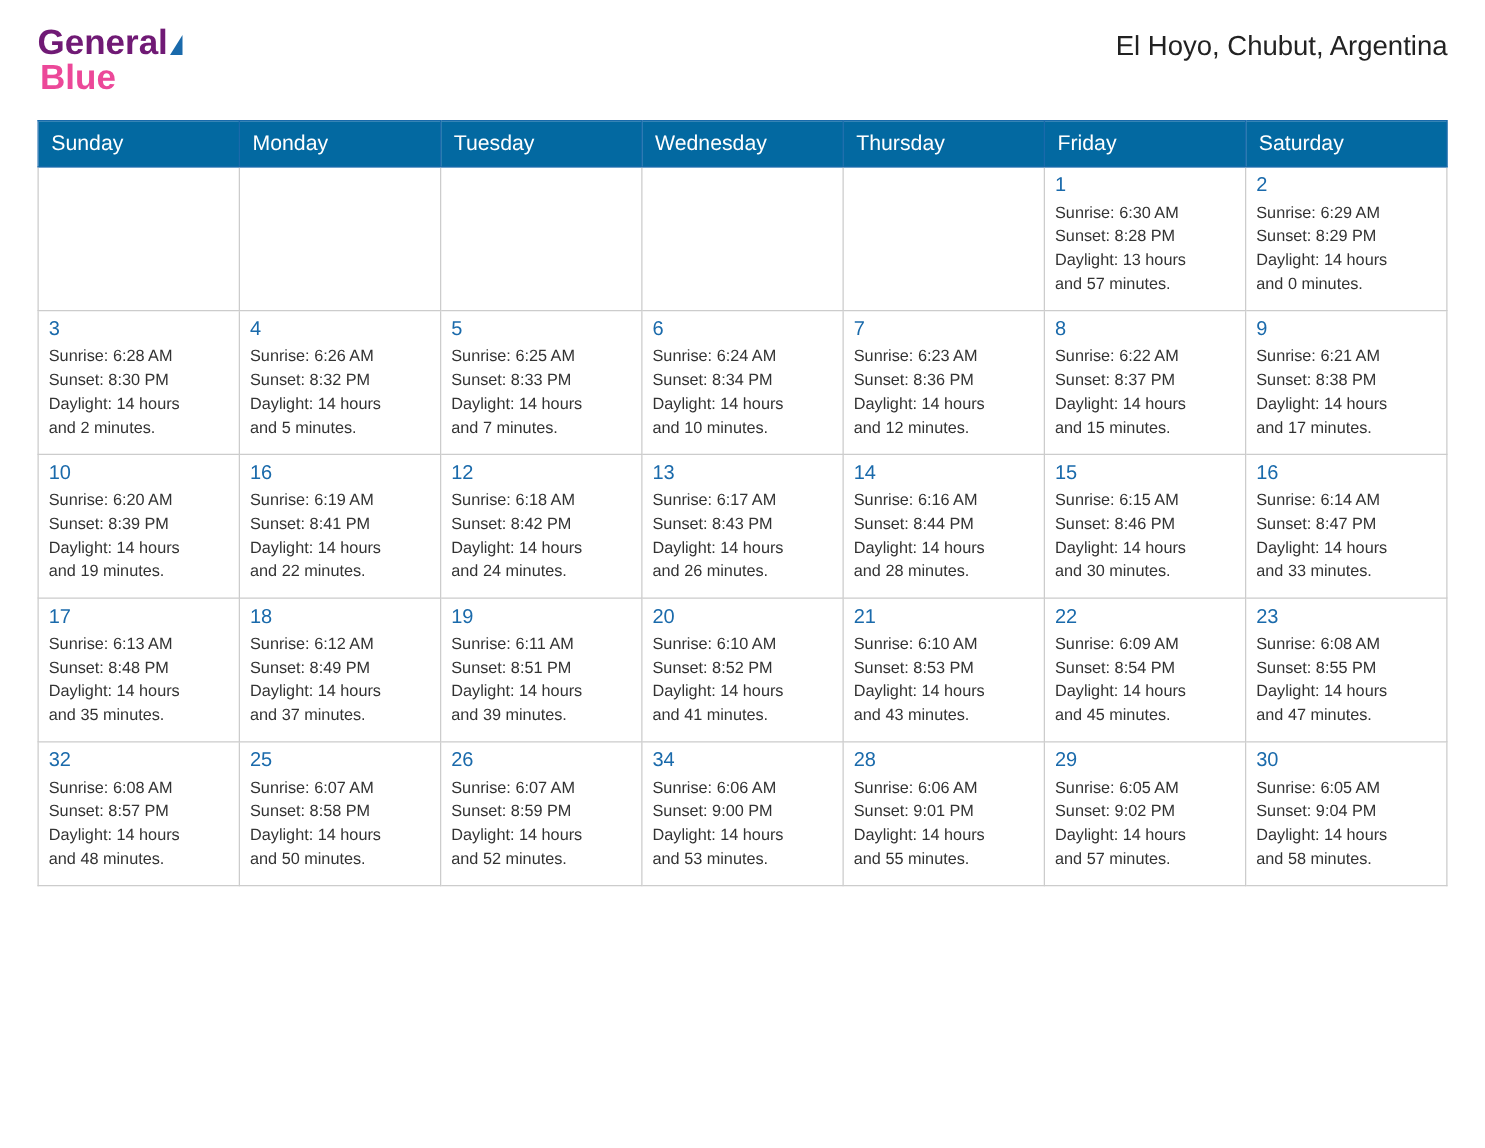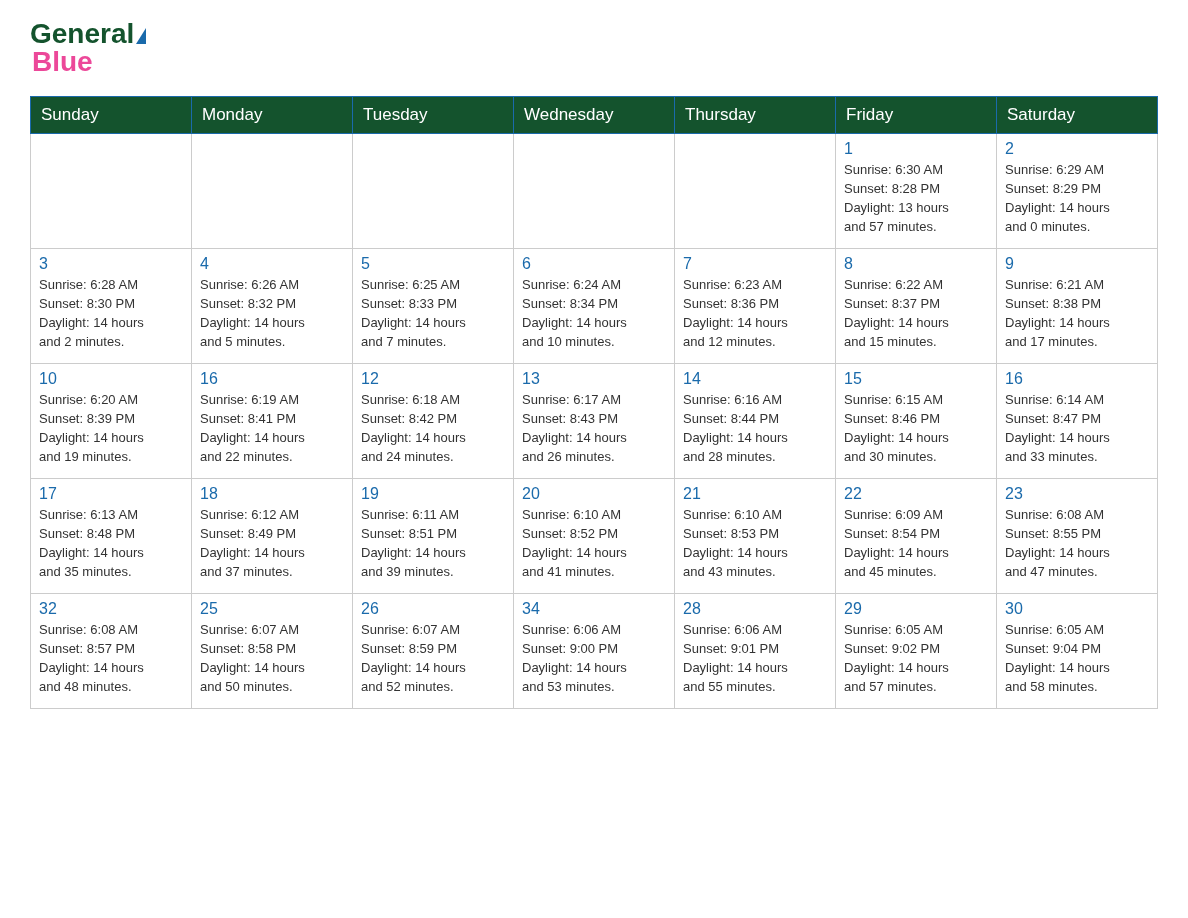--- a/index.html
+++ b/index.html
@@ -22,21 +22,21 @@
       flex-direction: column;
       align-items: flex-start;
     }
     .logo-top {
       font-size: 28px;
       font-weight: bold;
       color: #222;
       line-height: 1;
     }
     .logo-top span.blue-g {
-      color: #14532d;
+      color: #701a75;
     }
     .logo-triangle {
       display: inline-block;
       width: 0;
       height: 0;
       border-left: 10px solid transparent;
       border-bottom: 16px solid #1a6aab;
       margin-left: 2px;
       vertical-align: middle;
     }
@@ -60,21 +60,21 @@
       font-size: 22px;
       color: #222;
       margin-top: 4px;
     }
     .calendar {
       width: 100%;
       border-collapse: collapse;
       border: 1px solid #ccc;
     }
     .calendar th {
-      background-color: #14532d;
+      background-color: #0369a1;
       color: #fff;
       font-size: 16px;
       font-weight: normal;
       padding: 8px 10px;
       text-align: left;
       border: 1px solid #1a6aab;
     }
     .calendar td {
       vertical-align: top;
       padding: 6px 8px;
@@ -111,20 +111,21 @@
 <body>
 
 <div class="header-area">
   <div class="logo">
     <div class="logo-top">
       <span class="blue-g">General</span><span class="logo-triangle"></span>
     </div>
     <div class="logo-bottom">Blue</div>
   </div>
   <div class="title-area">
+    <div class="subtitle">El Hoyo, Chubut, Argentina</div>
   </div>
 </div>
 
 <table class="calendar">
   <thead>
     <tr class="header-row">
     <th>Sunday</th>
         <th>Monday</th>
         <th>Tuesday</th>
         <th>Wednesday</th>

